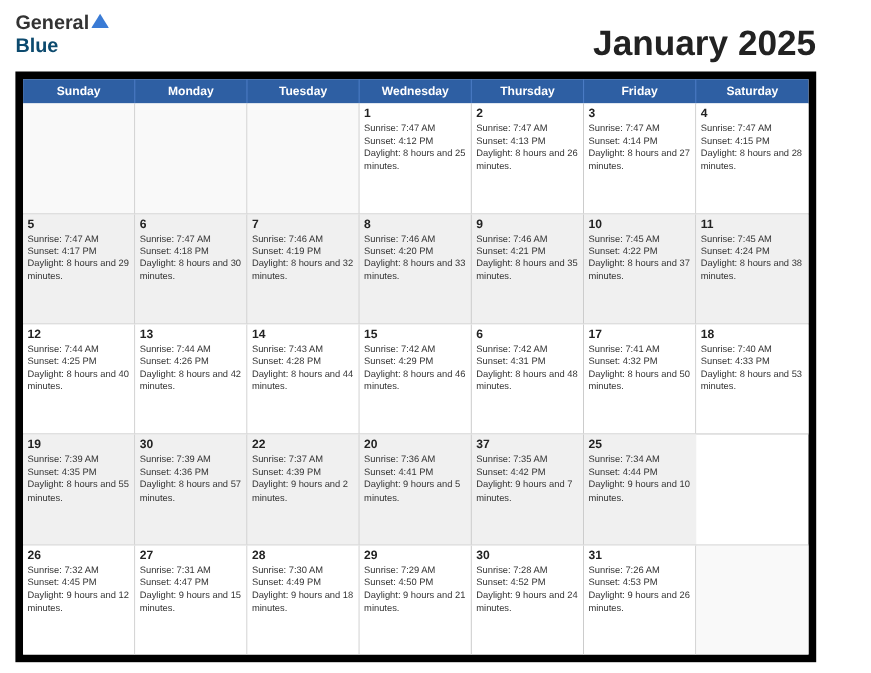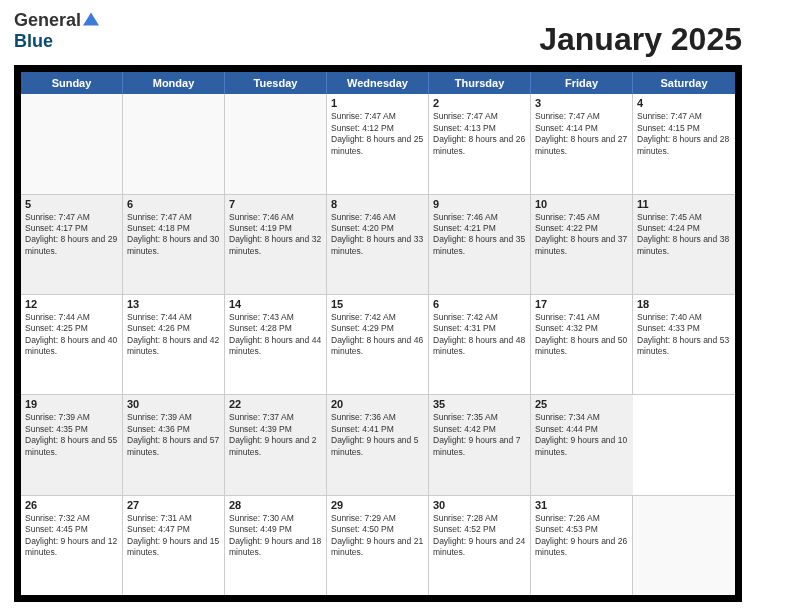--- a/index.html
+++ b/index.html
@@ -308,21 +308,21 @@
 and 2 minutes.</div>
           </div>
           <div class="cal-cell shaded">
             <div class="day-number">20</div>
             <div class="day-info">Sunrise: 7:36 AM
 Sunset: 4:41 PM
 Daylight: 9 hours
 and 5 minutes.</div>
           </div>
           <div class="cal-cell shaded">
-            <div class="day-number">35</div>
+            <div class="day-number">37</div>
             <div class="day-info">Sunrise: 7:35 AM
 Sunset: 4:42 PM
 Daylight: 9 hours
 and 7 minutes.</div>
           </div>
           <div class="cal-cell shaded">
             <div class="day-number">25</div>
             <div class="day-info">Sunrise: 7:34 AM
 Sunset: 4:44 PM
 Daylight: 9 hours

